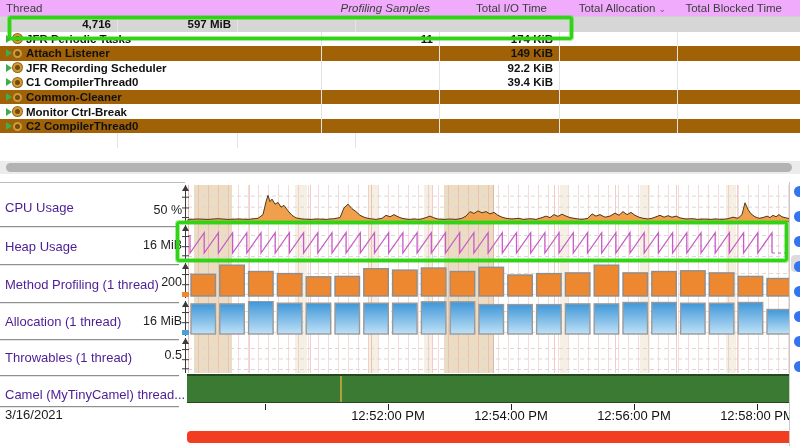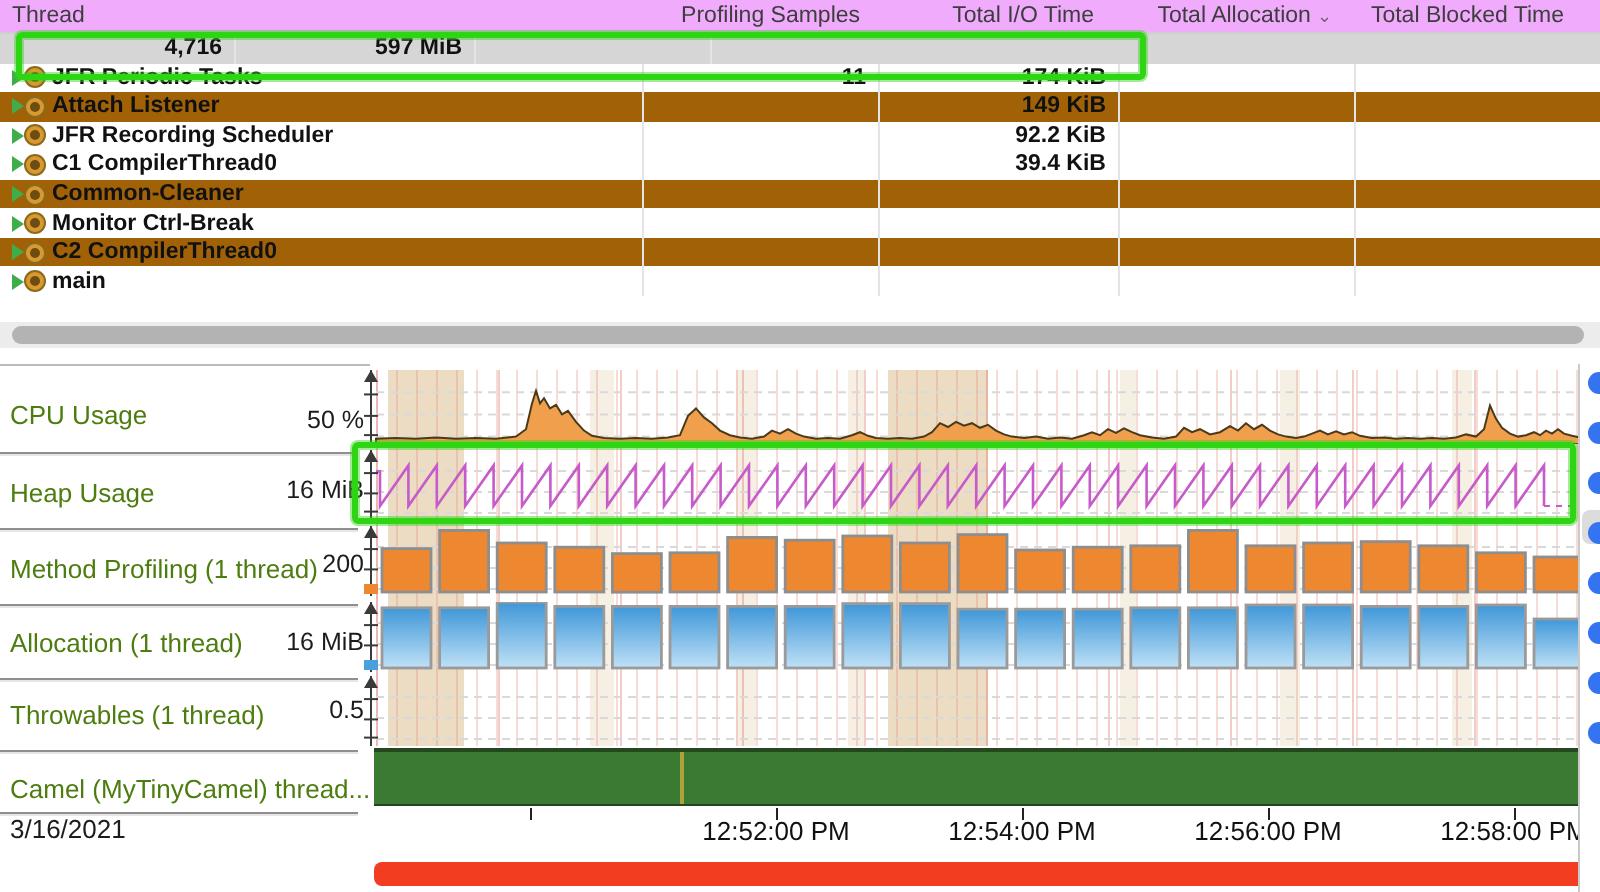--- a/index.html
+++ b/index.html
@@ -35,21 +35,21 @@
 
   
   .annot { position:absolute; border:3px solid #2fd414; border-radius:3px;
     box-shadow:0 0 0 1px rgba(47,212,20,.45), inset 0 0 0 1px rgba(47,212,20,.45);
     pointer-events:none; z-index:40; }
 
   
   #profiler { position:absolute; left:0; top:180px; width:800px; height:266px; }
   #track-labels { position:absolute; left:0; top:2px; width:185px; height:226px;
     border-top:1px solid #bbb; }
-  .lbl-text { position:absolute; left:5px; font-size:13px; color:#4d7c0f; white-space:nowrap; }
+  .lbl-text { position:absolute; left:5px; font-size:13px; color:#4c1d95; white-space:nowrap; }
   .lbl-sep { position:absolute; left:0; width:179px; height:0;
     border-top:1px solid #8f8f8f; box-shadow:0 1px 0 #e6e6e6; }
   .tick-lab { position:absolute; font-size:12.5px; color:#1c1c1c; text-align:right;
     white-space:nowrap; z-index:5; }
   #date-label { position:absolute; left:5px; font-size:13px; color:#1c1c1c; }
 
   #chart-area { position:absolute; left:180px; top:0; width:615px; height:246px; }
   .band { position:absolute; top:5px; height:188px; background:#ecdcc3; z-index:0; }
   .band.light { opacity:.45; }
   #grid-pink { position:absolute; left:8px; top:5px; width:607px; height:188px; z-index:1;
@@ -83,21 +83,21 @@
     background:#d3d3d3; border-radius:3px; z-index:6; }
 </style>
 </head>
 <body>
 
 <div id="stage">
 
   <div id="thread-table">
     <div class="t-header">
         <div class="hcell" style="width: 322px; text-align: left;">Thread</div>
-        <div class="hcell" style="width: 118px; text-align: right;">Profiling Samples</div>
+        <div class="hcell" style="width: 118px; text-align: right; font-style: italic;">Profiling Samples</div>
         <div class="hcell" style="width: 118px; text-align: right;">Total I/O Time</div>
         <div class="hcell" style="width: 120px; text-align: right;">Total Allocation<span class="sort-ind">⌄</span></div>
         <div class="hcell" style="width: 117px; text-align: right;">Total Blocked Time</div>
         <div class="hcell" style="flex: 1 1 0%;"></div>
       </div>
     <div class="t-rows">
         <div class="t-row selected">
           <div class="tcell num" style="width: 118px;">4,716</div>
           <div class="tcell num" style="width: 120px;">597 MiB</div>
           <div class="tcell num" style="width: 118px;"></div>
@@ -188,27 +188,20 @@
               <span class="ring"></span>
             </span>
             <span style="overflow: hidden; text-overflow: clip; white-space: nowrap;">C2 CompilerThread0</span>
           </div>
           <div class="tcell num" style="width: 118px;"></div>
           <div class="tcell num" style="width: 120px;"></div>
           <div class="tcell num" style="width: 118px;"></div>
           <div class="tcell num" style="width: 117px;"></div>
         </div>
         <div class="t-row">
-          <div class="tcell" style="width: 322px;">
-            <span class="thread-ic">
-              <span class="tri"></span>
-              <span class="ring"></span>
-            </span>
-            <span style="overflow: hidden; text-overflow: clip; white-space: nowrap;">main</span>
-          </div>
           <div class="tcell num" style="width: 118px;"></div>
           <div class="tcell num" style="width: 120px;"></div>
           <div class="tcell num" style="width: 118px;"></div>
           <div class="tcell num" style="width: 117px;"></div>
         </div>
       </div>
     <div id="h-scrollbar-track">
       <div id="h-scrollbar-thumb"></div>
     </div>
   </div>

